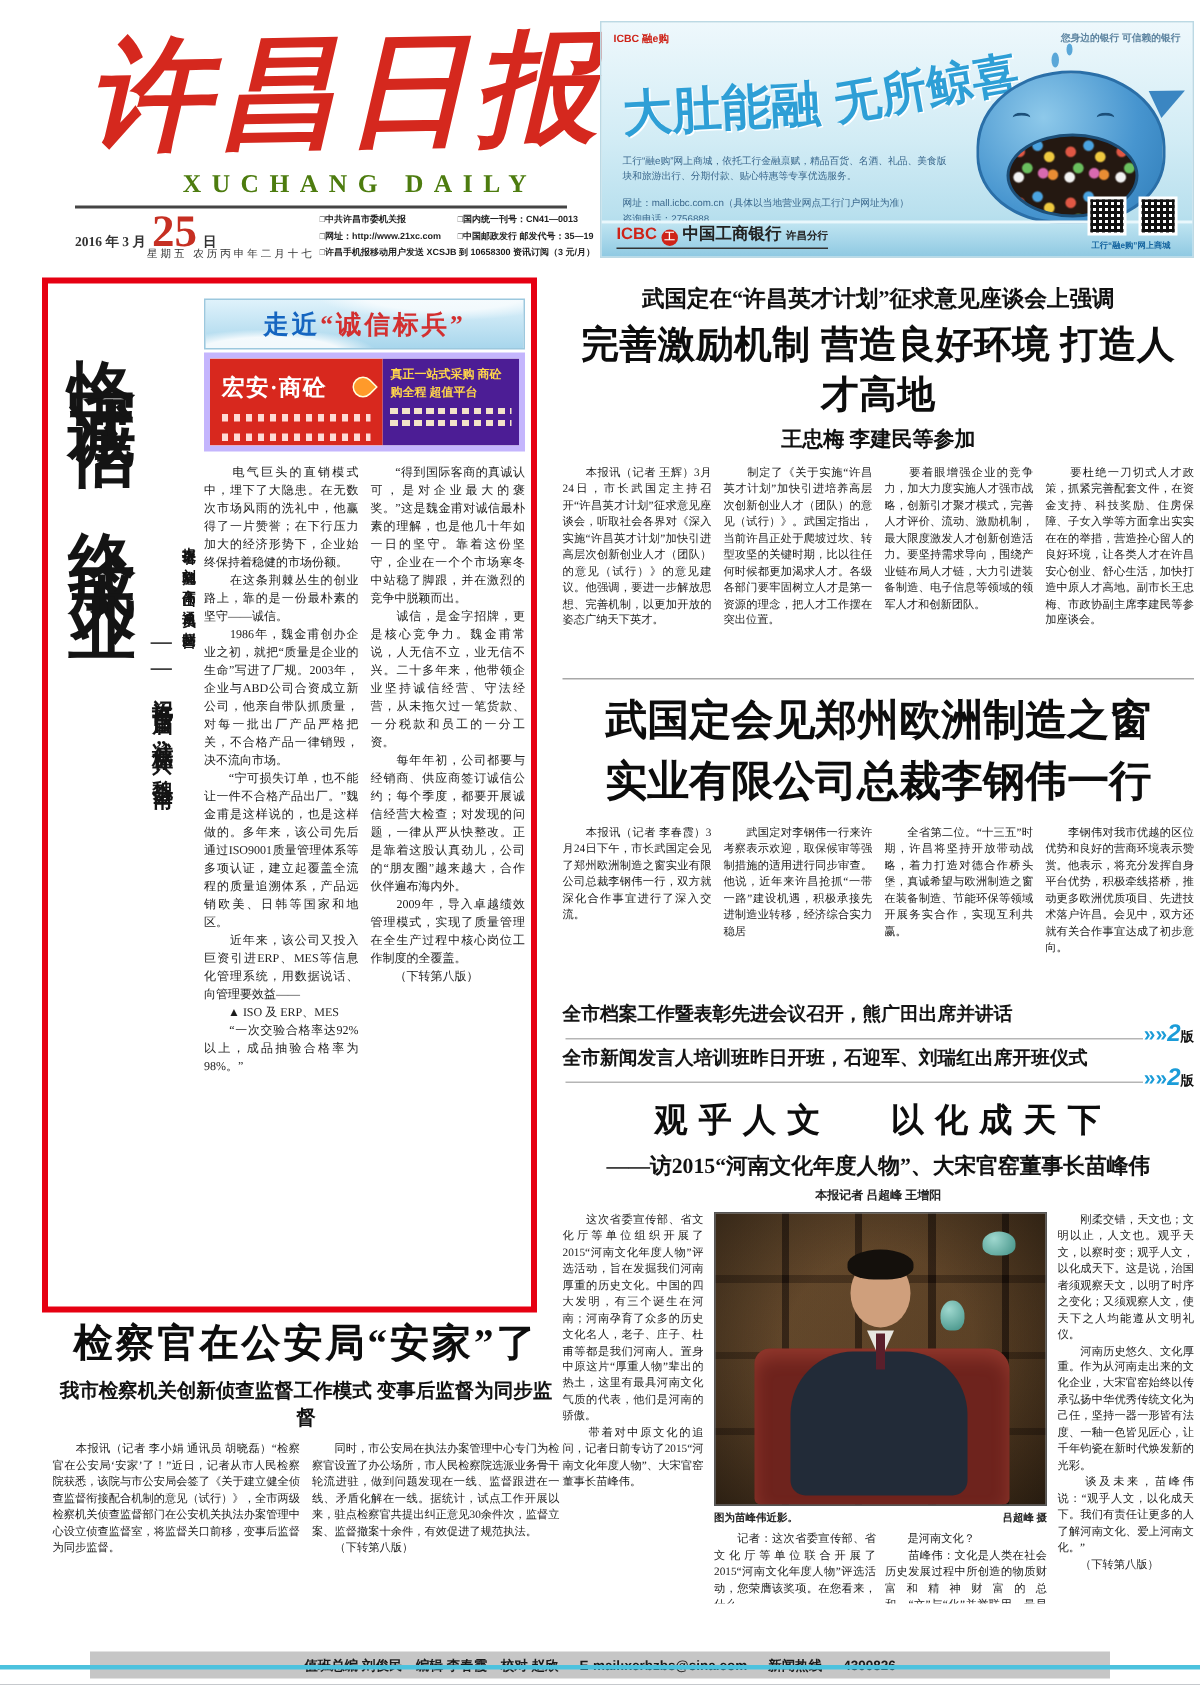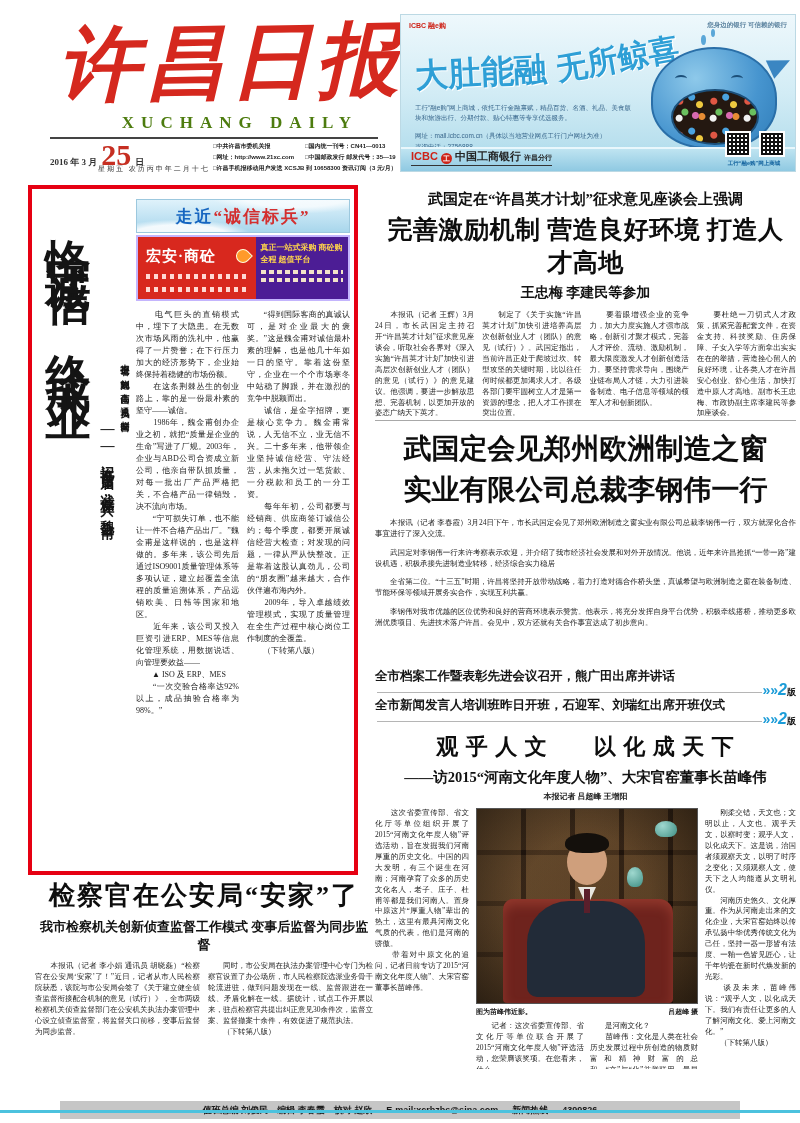--- a/index.html
+++ b/index.html
@@ -71,21 +71,21 @@
     font-family:"DejaVu Serif",serif; white-space:pre; }
   .banner {
     background:
       radial-gradient(ellipse 120px 26px at 20% 110%, rgba(255,255,255,.85) 40%, transparent 60%),
       radial-gradient(ellipse 140px 30px at 75% -15%, rgba(255,255,255,.7) 40%, transparent 62%),
       linear-gradient(180deg,#dff2fb,#a8d6ec);
     border:1px solid #9cc8de; display:flex; align-items:center; justify-content:center;
     font-weight:bold; font-size:17px; letter-spacing:2px;
   }
   .banner .pfx { color:#1565c0; } .banner .qtd { color:#d32f2f; }
-  .hongan { display:flex; overflow:hidden; border:2px solid #c4b5fd;font-family:Liberation Serif, serif; }
+  .hongan { display:flex; overflow:hidden; border:4px solid #c4b5fd;font-family:Liberation Serif, serif; }
   .hongan-left { width:56%; background:#d8281e; color:#fff; position:relative; }
   .hongan-brand { font-weight:bold; font-size:15px; letter-spacing:1px; padding:10px 0 0 8px; }
   .dotbar { height:5px; margin:8px 8px 0 8px;
     background:repeating-linear-gradient(90deg,#ffd9d4 0 4px,transparent 4px 8px); }
   .hongan-right { width:44%; background:#4c1d95; padding:5px 5px; }
   .hongan-slogan { color:#ffd54a; font-weight:bold; font-size:8px; line-height:1.5; }
   .whitebar { height:4px; margin-top:4px; background:repeating-linear-gradient(90deg,#f3e3c9 0 5px,transparent 5px 8px); }
   .flame { width:14px; height:14px; border-radius:50% 0 50% 50%; background:#ff9a2a; transform:rotate(45deg);
     position:absolute; right:6px; top:12px; border:1px solid #ffd; }
 
@@ -244,28 +244,28 @@
     <div class="headline" style="font-size:25px; margin-top:4px; letter-spacing:0.5px;">完善激励机制 营造良好环境 打造人才高地</div>
     <div class="subhead" style="font-size:14px; margin-top:5px;">王忠梅 李建民等参加</div>
     <div class="cols" style="margin-top:8px; height:142px;">
       <div class="col">　　本报讯（记者 王辉）3月24日，市长武国定主持召开“许昌英才计划”征求意见座谈会，听取社会各界对《深入实施“许昌英才计划”加快引进高层次创新创业人才（团队）的意见（试行）》的意见建议。他强调，要进一步解放思想、完善机制，以更加开放的姿态广纳天下英才。</div>
       <div class="col">　　制定了《关于实施“许昌英才计划”加快引进培养高层次创新创业人才（团队）的意见（试行）》。武国定指出，当前许昌正处于爬坡过坎、转型攻坚的关键时期，比以往任何时候都更加渴求人才。各级各部门要牢固树立人才是第一资源的理念，把人才工作摆在突出位置。</div>
       <div class="col">　　要着眼增强企业的竞争力，加大力度实施人才强市战略，创新引才聚才模式，完善人才评价、流动、激励机制，最大限度激发人才创新创造活力。要坚持需求导向，围绕产业链布局人才链，大力引进装备制造、电子信息等领域的领军人才和创新团队。</div>
       <div class="col">　　要杜绝一刀切式人才政策，抓紧完善配套文件，在资金支持、科技奖励、住房保障、子女入学等方面拿出实实在在的举措，营造拴心留人的良好环境，让各类人才在许昌安心创业、舒心生活，加快打造中原人才高地。副市长王忠梅、市政协副主席李建民等参加座谈会。</div>
     </div>
   </div>
 
-  <div class="abs rule-top" style="left:375px; top:420px; width:421px; height:222px;">
+  <div class="abs rule-top" style="left:375px; top:452px; width:421px; height:222px;">
     <div class="headline" style="font-size:28px; line-height:1.45; margin-top:8px;">
       <div>武国定会见郑州欧洲制造之窗</div>
       <div>实业有限公司总裁李钢伟一行</div>
     </div>
-    <div class="cols" style="margin-top:8px; height:110px;flex-direction:column;">
+    <div class="cols" style="margin-top:8px; height:110px;">
       <div class="col">　　本报讯（记者 李春霞）3月24日下午，市长武国定会见了郑州欧洲制造之窗实业有限公司总裁李钢伟一行，双方就深化合作事宜进行了深入交流。</div>
-      <div class="col">　　武国定对李钢伟一行来许考察表示欢迎，并介绍了我市经济社会发展和对外开放情况。他说，近年来许昌抢抓“一带一路”建设机遇，积极承接先进制造业转移，经济综合实力稳居</div>
+      <div class="col">　　武国定对李钢伟一行来许考察表示欢迎，取保候审等强制措施的适用进行同步审查。他说，近年来许昌抢抓“一带一路”建设机遇，积极承接先进制造业转移，经济综合实力稳居</div>
       <div class="col">　　全省第二位。“十三五”时期，许昌将坚持开放带动战略，着力打造对德合作桥头堡，真诚希望与欧洲制造之窗在装备制造、节能环保等领域开展务实合作，实现互利共赢。</div>
       <div class="col">　　李钢伟对我市优越的区位优势和良好的营商环境表示赞赏。他表示，将充分发挥自身平台优势，积极牵线搭桥，推动更多欧洲优质项目、先进技术落户许昌。会见中，双方还就有关合作事宜达成了初步意向。</div>
     </div>
   </div>
 
   <div class="abs" style="left:375px; top:668px; width:421px;">
     <div class="brief-row">
       <div class="brief-text">全市档案工作暨表彰先进会议召开，熊广田出席并讲话</div>
       <div class="brief-line"></div>
       <div class="page-mark">

